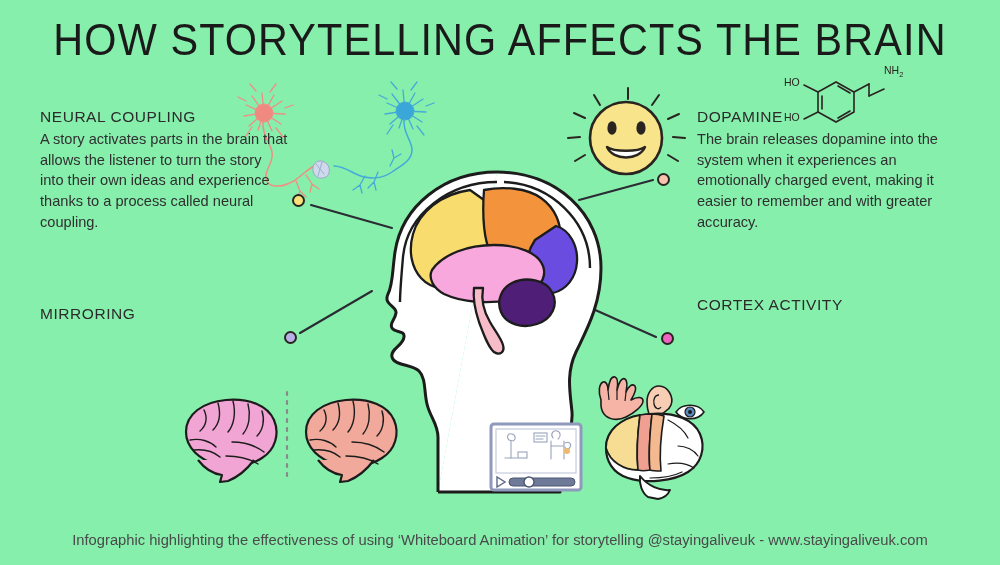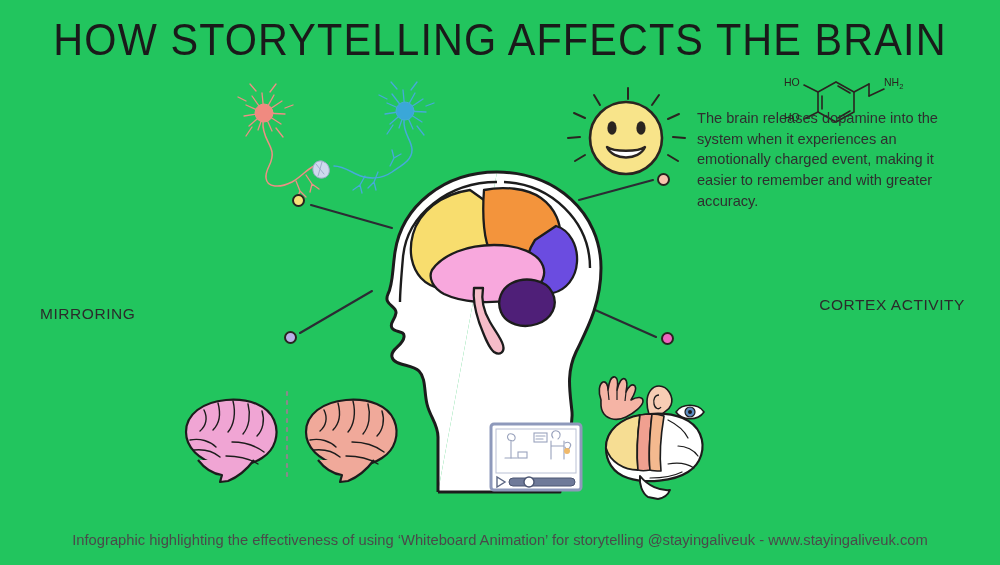--- a/index.html
+++ b/index.html
@@ -8,21 +8,21 @@
     background: #ffffff;
   }
   body {
     font-family: "Liberation Sans", sans-serif;
     -webkit-font-smoothing: antialiased;
   }
   #canvas {
     position: relative;
     width: 1000px;
     height: 565px;
-    background: #22c55e;
+    background: #86efac;
     overflow: hidden;
   }
 
   
   #title {
     position: absolute;
     top: 14px;
     left: 0;
     width: 1000px;
     text-align: center;
@@ -46,21 +46,21 @@
     white-space: nowrap;
   }
   .block .body {
     font-size: 14.6px;
     line-height: 1.42;
     color: #2f2f2f;
   }
   #block-neural { top: 108px; left: 40px; width: 248px; }
   #block-dopamine { top: 108px; left: 697px; width: 268px; }
   #block-mirroring { top: 305px; left: 40px; width: 240px; }
-  #block-cortex { top: 296px; left: 697px; width: 268px; text-align: right; }
+  #block-cortex { top: 296px; left: 697px; width: 268px; }
 
   
   #footer {
     position: absolute;
     bottom: 16px;
     left: 0;
     width: 1000px;
     text-align: center;
     font-family: "Liberation Sans Narrow", "Liberation Sans", sans-serif;
     font-size: 15.5px;
@@ -324,34 +324,39 @@
         <path d="M650 478 C662 478, 674 476, 682 472"></path>
       </g>
     </g>
   </svg>
 
   <div class="dot" id="dot-neural" style="background:#f7e27a"></div>
   <div class="dot" id="dot-dopamine" style="background:#f9c4ae"></div>
   <div class="dot" id="dot-mirror" style="background:#b9b0e8"></div>
   <div class="dot" id="dot-cortex" style="background:#ef64c0"></div>
 
+  <div class="block" id="block-neural">
+    <div class="heading">NEURAL COUPLING</div>
+    <div class="body">A story activates parts in the brain that allows the listener to turn the story into their own ideas and experience thanks to a process called neural coupling.</div>
+  </div>
 
   <div class="block" id="block-dopamine">
+    <div class="heading">DOPAMINE</div>
     <div class="body">The brain releases dopamine into the system when it experiences an emotionally charged event, making it easier to remember and with greater accuracy.</div>
   </div>
 
   <div class="block" id="block-mirroring">
     <div class="heading">MIRRORING</div>
   </div>
 
   <div class="block" id="block-cortex">
     <div class="heading">CORTEX ACTIVITY</div>
   </div>
 
   <div style="position:absolute;left:784px;top:76px;font-size:10.5px;color:#2a2420;">HO</div>
   <div style="position:absolute;left:784px;top:111px;font-size:10.5px;color:#2a2420;">HO</div>
-  <div style="position:absolute;left:884px;top:76px;font-size:10.5px;color:#2a2420;">
+  <div style="position:absolute;left:884px;top:64px;font-size:10.5px;color:#2a2420;">
     <span>NH</span><sub style="font-size:7.5px">2</sub>
   </div>
 
   <div id="footer">Infographic highlighting the effectiveness of using ‘Whiteboard Animation’ for storytelling @stayingaliveuk - www.stayingaliveuk.com</div>
 
 </div>
 
 </body></html>

